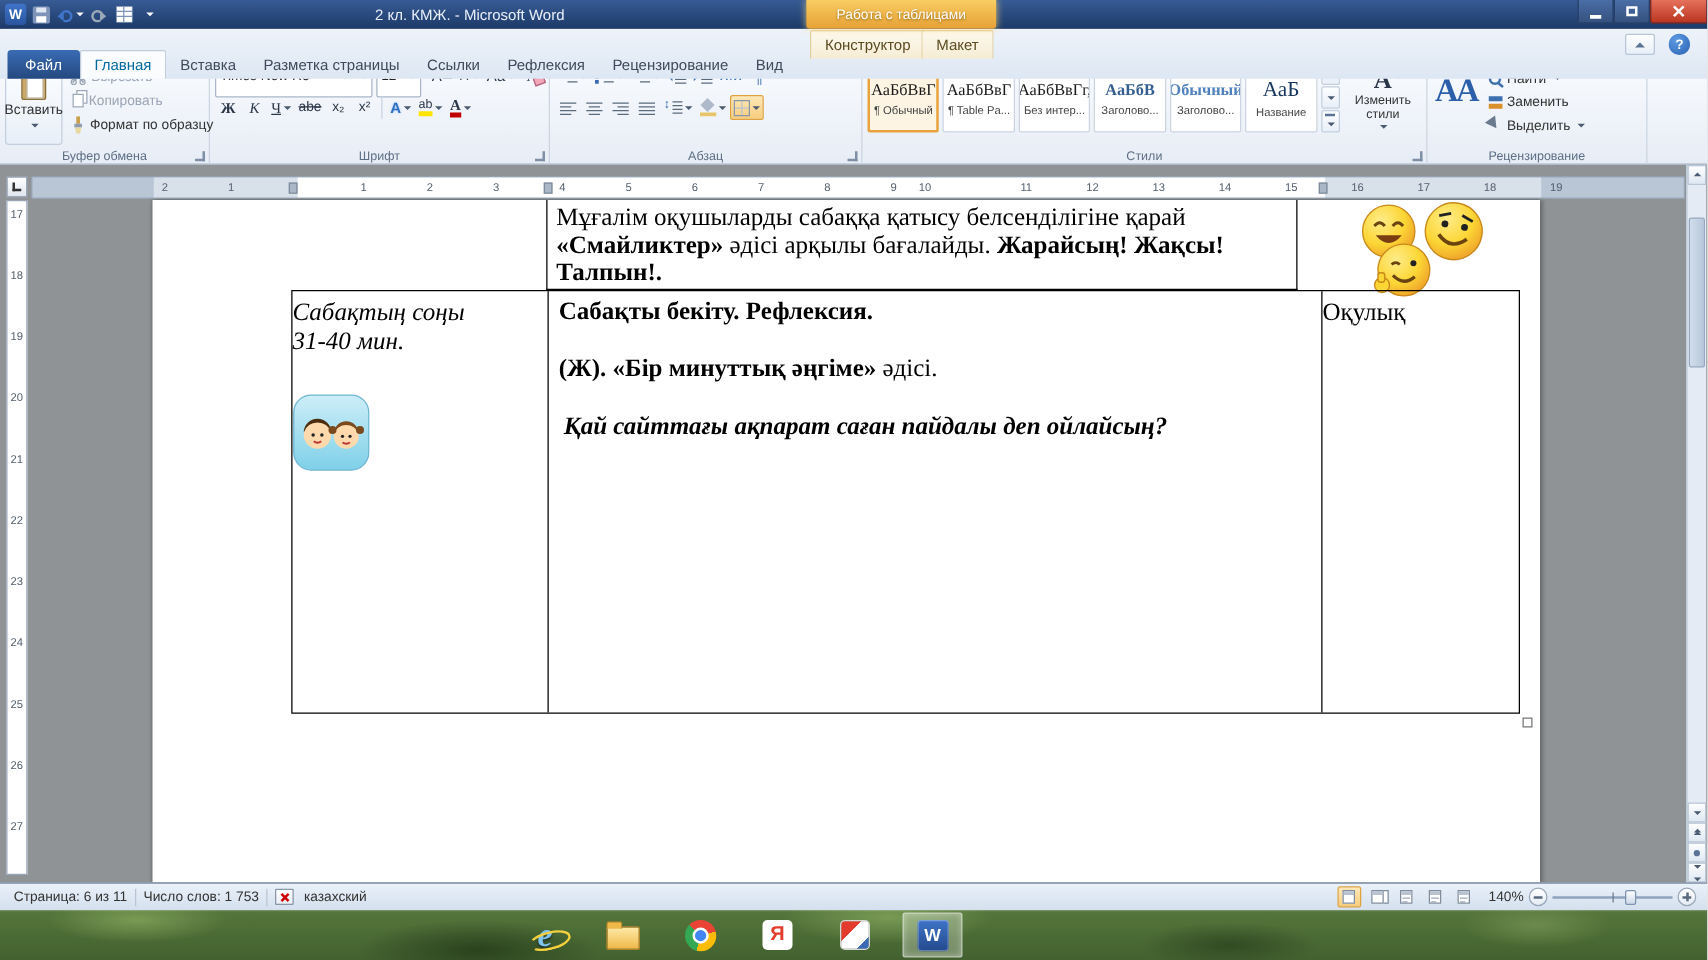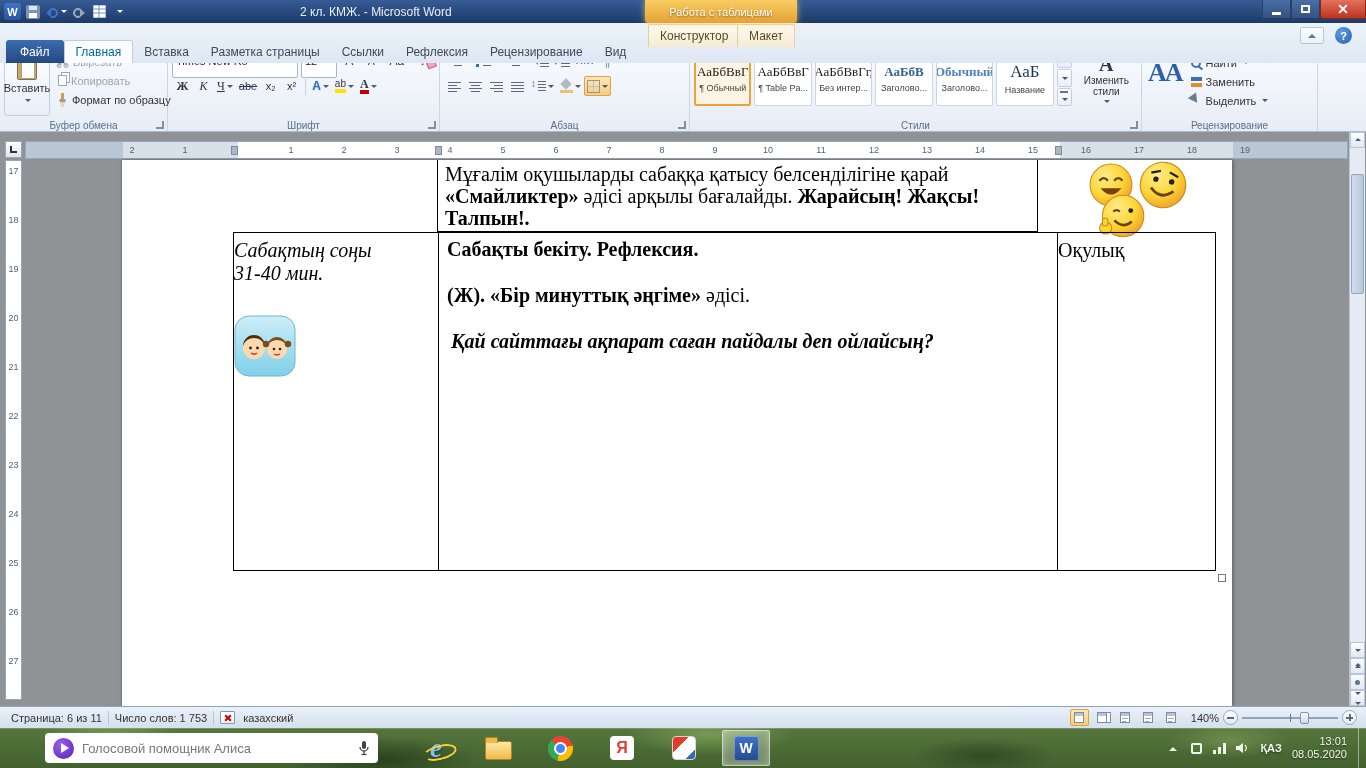--- a/index.html
+++ b/index.html
@@ -531,21 +531,21 @@
         <span class="rnum" style="left: 159px;">1</span>
         <span class="rnum" style="left: 265px;">1</span>
         <span class="rnum" style="left: 318px;">2</span>
         <span class="rnum" style="left: 371px;">3</span>
         <span class="rnum" style="left: 424px;">4</span>
         <span class="rnum" style="left: 477px;">5</span>
         <span class="rnum" style="left: 530px;">6</span>
         <span class="rnum" style="left: 583px;">7</span>
         <span class="rnum" style="left: 636px;">8</span>
         <span class="rnum" style="left: 689px;">9</span>
-        <span class="rnum" style="left: 742px;">10</span>
+        <span class="rnum" style="left: 714px;">10</span>
         <span class="rnum" style="left: 795px;">11</span>
         <span class="rnum" style="left: 848px;">12</span>
         <span class="rnum" style="left: 901px;">13</span>
         <span class="rnum" style="left: 954px;">14</span>
         <span class="rnum" style="left: 1007px;">15</span>
         <span class="rnum" style="left: 1060px;">16</span>
         <span class="rnum" style="left: 1113px;">17</span>
         <span class="rnum" style="left: 1166px;">18</span>
         <span class="rnum" style="left: 1219px;">19</span>
       </div>
@@ -705,70 +705,35 @@
           <i class="zthumb"></i>
         </span>
       <span class="zbtn">
           <i class="minus"></i>
           <i class="vert"></i>
         </span>
     </div>
   </div>
 
   <div class="taskbar">
-    <div class="search">
-      <span class="ico-alice"></span>
-      <span class="stext">Голосовой помощник Алиса</span>
-      <span class="mic">
-        <svg width="12" height="16" viewBox="0 0 12 16">
-            <rect x="4" y="1" width="4" height="8" rx="2" fill="#444"></rect>
-            <path d="M2 7 a4 4 0 0 0 8 0" fill="none" stroke="#444" stroke-width="1.3"></path>
-            <line x1="6" y1="11" x2="6" y2="14" stroke="#444" stroke-width="1.3"></line>
-            <line x1="3.5" y1="14.5" x2="8.5" y2="14.5" stroke="#444" stroke-width="1.3"></line>
-          </svg>
-      </span>
-    </div>
     <div class="tb-icons">
       <span class="tbtn">
           <span class="ico-ie">e</span>
         </span>
       <span class="tbtn">
           <span class="ico-folder"></span>
         </span>
       <span class="tbtn">
           <span class="ico-chrome"></span>
         </span>
       <span class="tbtn">
           <span class="ico-ya">Я</span>
         </span>
       <span class="tbtn">
           <span class="ico-app"></span>
         </span>
       <span class="tbtn active">
           <span class="ico-word">W</span>
         </span>
     </div>
-    <div class="tray">
-      <span class="tray-btn">
-          <i class="chev-up white"></i>
-        </span>
-      <span class="tray-btn">
-          <i class="sq"></i>
-        </span>
-      <span class="tray-btn">
-          <i class="bars"></i>
-        </span>
-      <span class="tray-btn">
-        <svg width="14" height="12" viewBox="0 0 14 12">
-            <path d="M1 4 h3 l4 -3 v10 l-4 -3 h-3 z" fill="#eef4e8"></path>
-            <path d="M10 3 a4.5 4.5 0 0 1 0 6" stroke="#eef4e8" fill="none" stroke-width="1.2"></path>
-          </svg>
-      </span>
-      <span class="tray-lang">ҚАЗ</span>
-      <span class="clock">
-        <span>13:01</span>
-        <span>08.05.2020</span>
-      </span>
-      <span class="showdesk"></span>
-    </div>
   </div>
 
 </div>
 
 </body></html>

